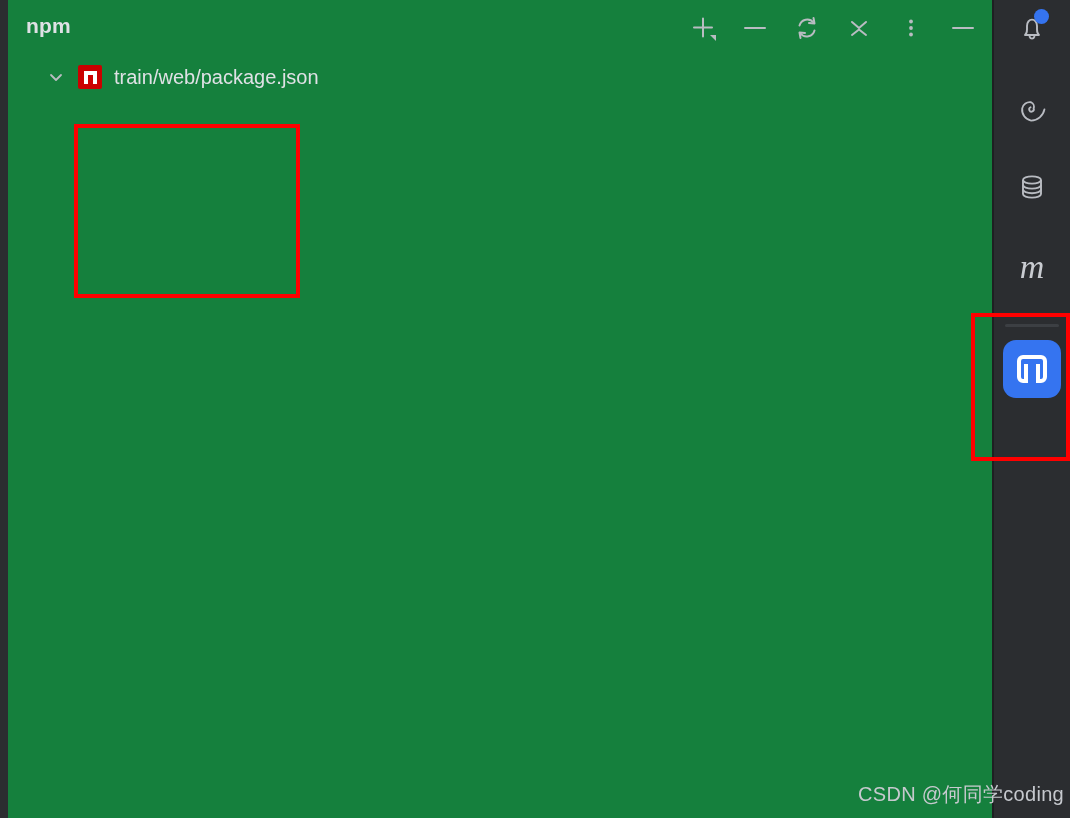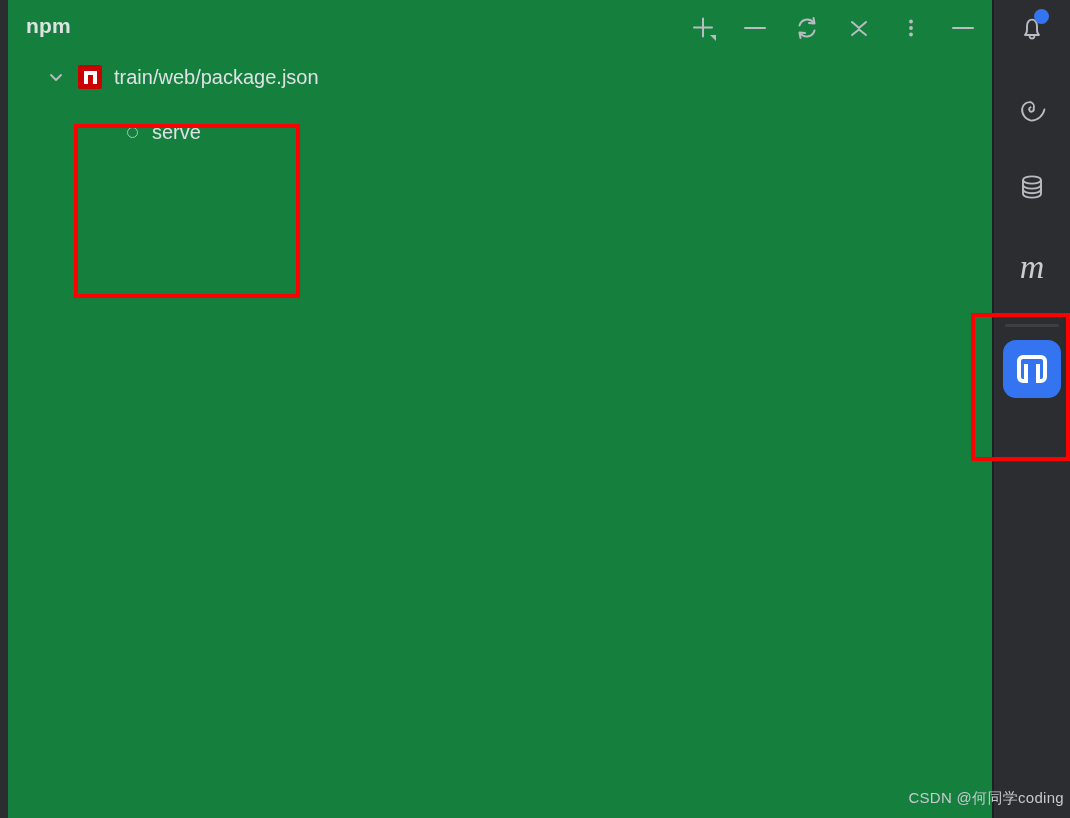--- a/index.html
+++ b/index.html
@@ -262,21 +262,21 @@
     font-size: 34px;
     color: #c9ccd1;
     line-height: 1;
   }
 
   
   #watermark {
     position: absolute;
     right: 6px;
     bottom: 10px;
-    font-size: 15px;
+    font-size: 20px;
     color: #c6c9ce;
     letter-spacing: 0.3px;
     white-space: nowrap;
     z-index: 8;
   }
 </style>
 </head>
 <body>
 
 <div id="npm-panel">
@@ -342,24 +342,20 @@
         </svg>
       </div>
       <div id="npm-file-icon">
         <span class="n-glyph"></span>
       </div>
       <div id="root-label">train/web/package.json</div>
     </div>
 
     <div id="scripts-list">
 
-      <div class="script-row">
-        <span class="script-bullet"></span>
-        <span class="script-label">serve</span>
-      </div>
 
 
 
     </div>
   </div>
 
   <div class="annot-box" id="annot-scripts"></div>
 
 </div>
 

